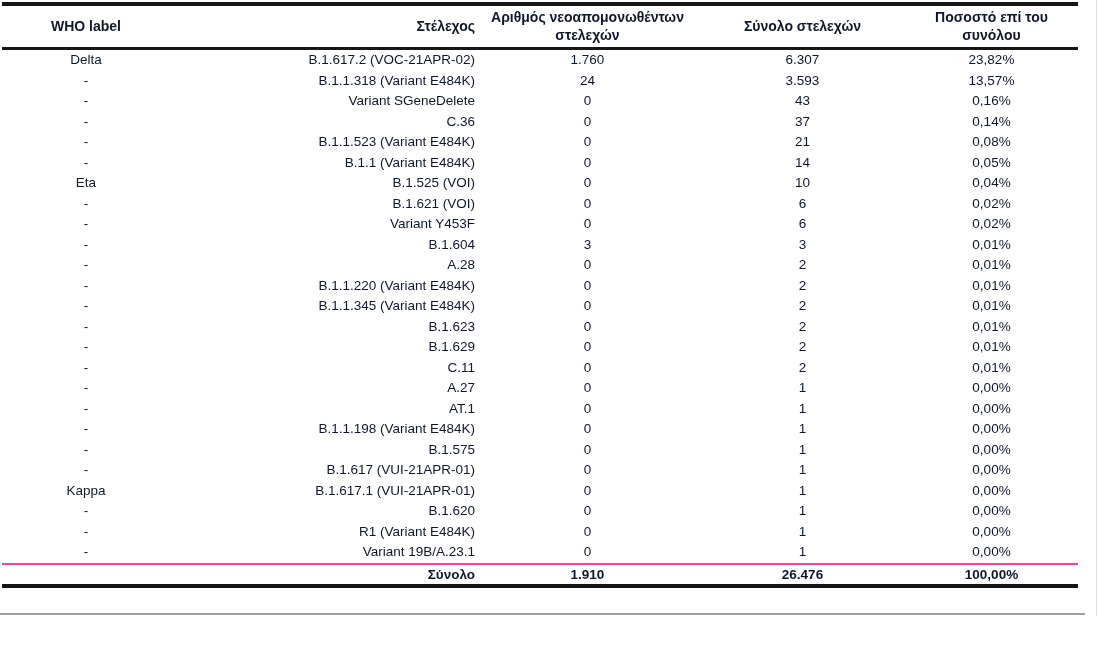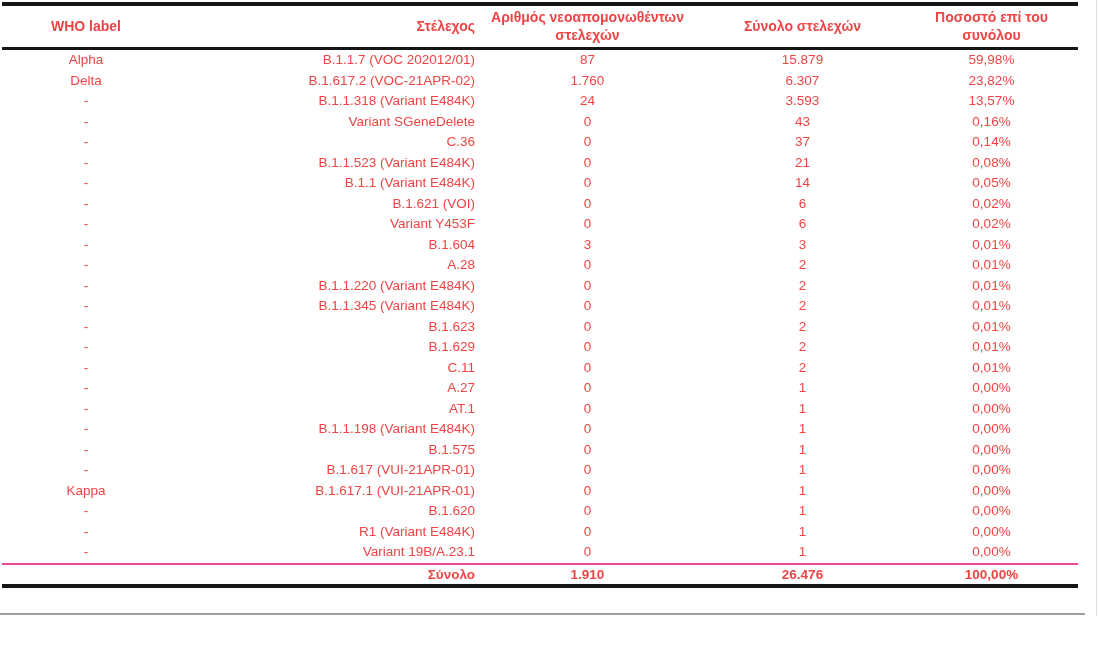--- a/index.html
+++ b/index.html
@@ -7,21 +7,21 @@
     padding: 0;
     background: #ffffff;
   }
   .page {
     position: relative;
     width: 1099px;
     height: 616px;
     background: #ffffff;
     overflow: hidden;
     font-family: "Liberation Sans", "DejaVu Sans", sans-serif;
-    color: #ef4444;
+    color: #0f172a;
   }
   table.variants {
     border-collapse: collapse;
     table-layout: fixed;
     width: 1076px;
     margin: 2px 0 0 2px;
     border-top: 4px solid #161616;
     border-bottom: 4px solid #161616;
   }
   table.variants th, table.variants td {
@@ -89,27 +89,20 @@
       <tr>
         <th class="al-c">WHO label</th>
         <th class="al-l">Στέλεχος</th>
         <th class="al-c">Αριθμός νεοαπομονωθέντων στελεχών</th>
         <th class="al-c">Σύνολο στελεχών</th>
         <th class="al-c col-pct">Ποσοστό επί του συνόλου</th>
       </tr>
     </thead>
     <tbody>
 
-    <tr>
-        <td class="al-c">Alpha</td>
-        <td class="al-l">B.1.1.7 (VOC 202012/01)</td>
-        <td class="al-c">87</td>
-        <td class="al-c">15.879</td>
-        <td class="al-c col-pct">59,98%</td>
-      </tr>
         <tr>
         <td class="al-c">Delta</td>
         <td class="al-l">B.1.617.2 (VOC-21APR-02)</td>
         <td class="al-c">1.760</td>
         <td class="al-c">6.307</td>
         <td class="al-c col-pct">23,82%</td>
       </tr>
         <tr>
         <td class="al-c">-</td>
         <td class="al-l">B.1.1.318 (Variant E484K)</td>
@@ -137,20 +130,27 @@
         <td class="al-c">0</td>
         <td class="al-c">21</td>
         <td class="al-c col-pct">0,08%</td>
       </tr>
         <tr>
         <td class="al-c">-</td>
         <td class="al-l">B.1.1 (Variant E484K)</td>
         <td class="al-c">0</td>
         <td class="al-c">14</td>
         <td class="al-c col-pct">0,05%</td>
+      </tr>
+        <tr>
+        <td class="al-c">Eta</td>
+        <td class="al-l">B.1.525 (VOI)</td>
+        <td class="al-c">0</td>
+        <td class="al-c">10</td>
+        <td class="al-c col-pct">0,04%</td>
       </tr>
         <tr>
         <td class="al-c">-</td>
         <td class="al-l">B.1.621 (VOI)</td>
         <td class="al-c">0</td>
         <td class="al-c">6</td>
         <td class="al-c col-pct">0,02%</td>
       </tr>
         <tr>
         <td class="al-c">-</td>

